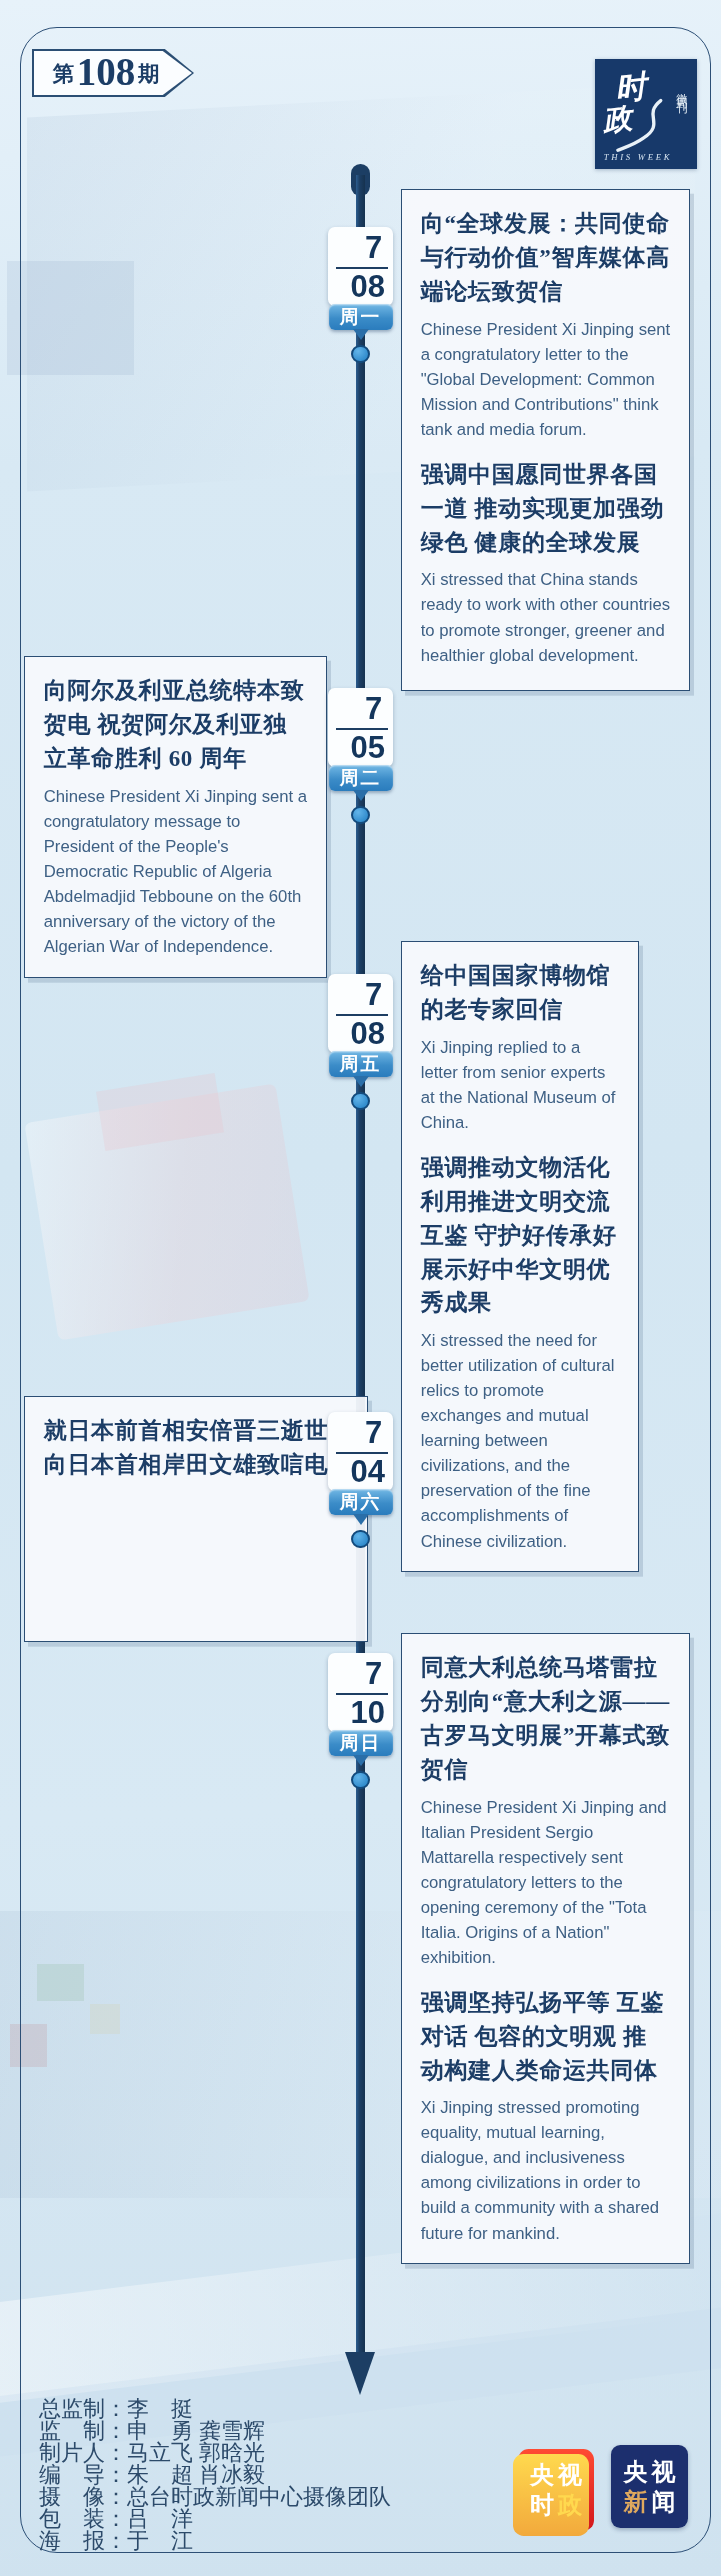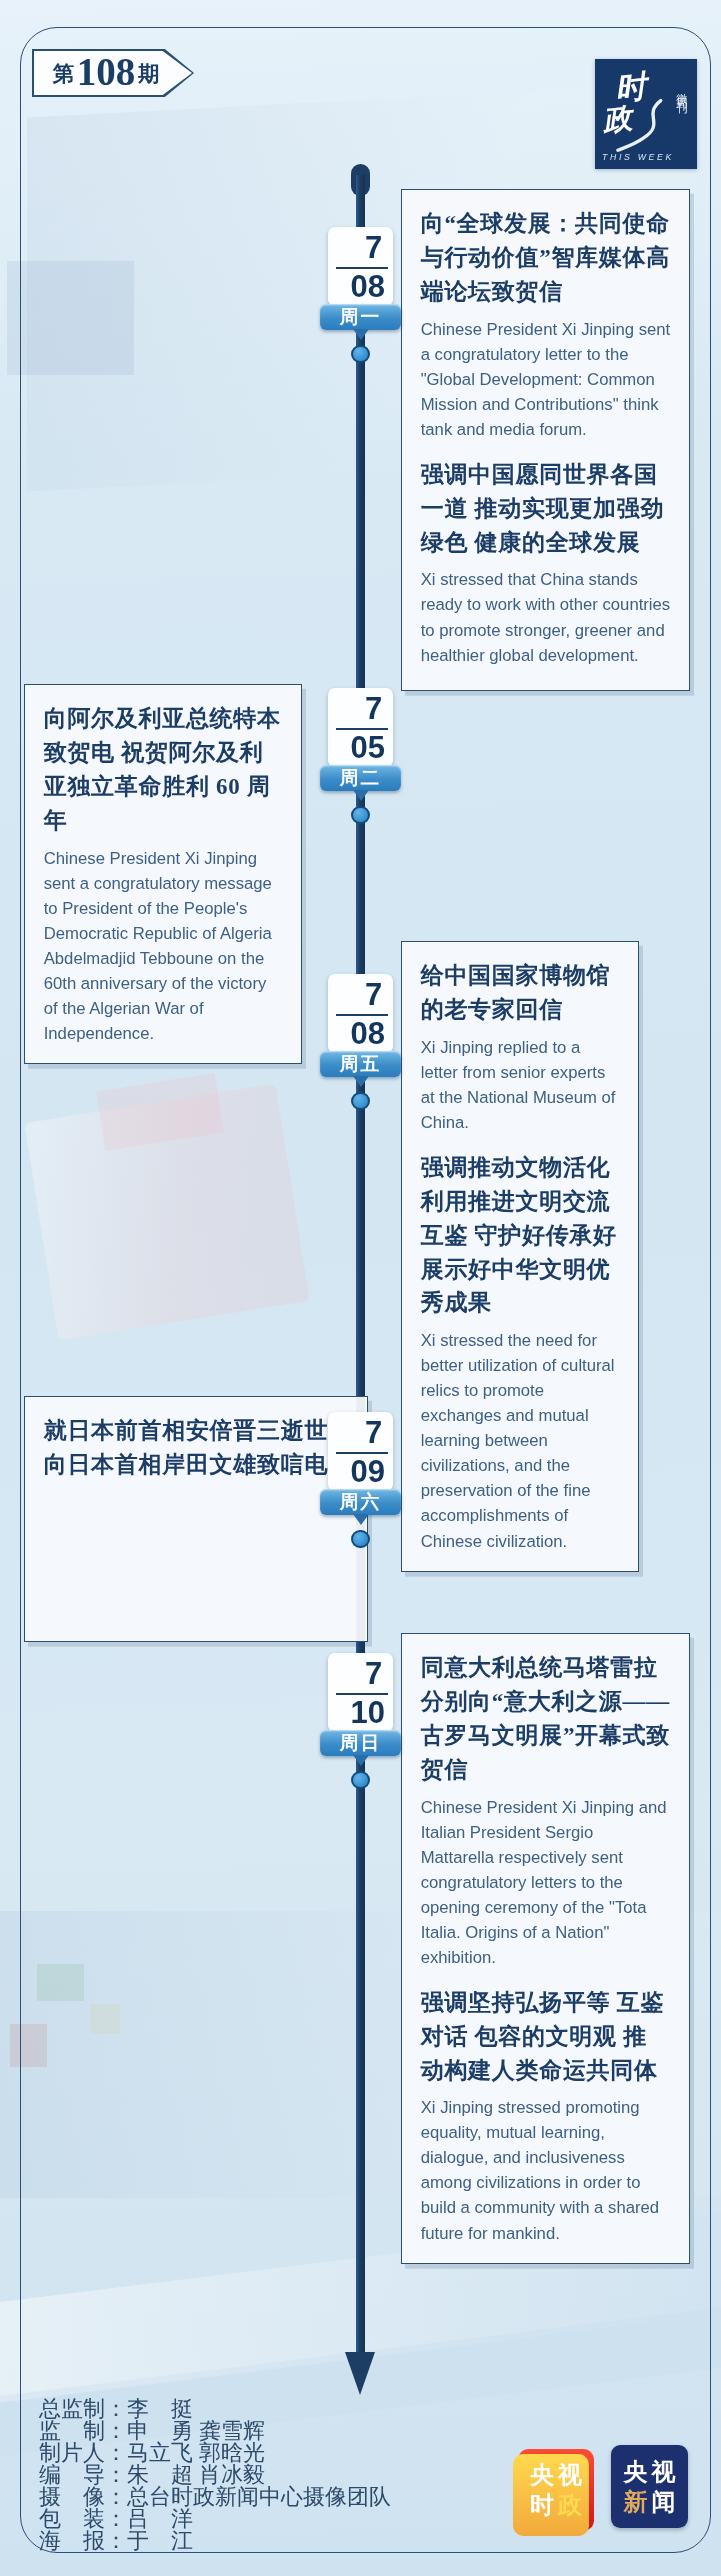--- a/index.html
+++ b/index.html
@@ -30,51 +30,51 @@
     color:#1c3d66;font-family:"Liberation Serif","DejaVu Serif",serif;}
   .issue-prefix,.issue-suffix{font-size:21.4px;font-weight:700;}
   .issue-number{font-size:39px;font-weight:700;line-height:1;margin:0 2.7px 2.7px 2.7px;}
 
   
   .brand-logo{position:absolute;left:595px;top:59px;width:102px;height:110px;background:#17396a;z-index:6;
     box-shadow:0 1.3px 4px rgba(20,50,90,.3);}
   .brand-zh1{position:absolute;left:20px;top:8px;color:#fff;font-family:"DejaVu Serif",serif;font-style:italic;font-weight:700;font-size:31px;transform:rotate(-6deg);}
   .brand-zh2{position:absolute;left:8px;top:41px;color:#fff;font-family:"DejaVu Serif",serif;font-style:italic;font-weight:700;font-size:29px;transform:rotate(-6deg);}
   .brand-sub{position:absolute;right:8px;top:25.4px;color:#e8f1f8;writing-mode:vertical-rl;font-family:"Liberation Serif",serif;font-size:11.4px;letter-spacing:4.7px;}
-  .brand-en{position:absolute;left:0;right:16px;bottom:6.7px;text-align:center;color:#d8e6f2;font-style:italic;font-size:8.7px;letter-spacing:2.7px;}
+  .brand-en{position:absolute;left:0;right:16px;bottom:6.7px;text-align:center;color:#d8e6f2;font-style:italic;font-size:8.7px;letter-spacing:2.7px;font-family:Liberation Serif, serif;}
   .brand-swoosh{position:absolute;left:0;top:0;}
 
   
   .tl-line{position:absolute;left:356px;top:175px;width:9.4px;height:2177px;background:linear-gradient(90deg,#2c5d8f,#1c3e64 40%,#16324f);z-index:2;}
   .tl-cap{position:absolute;left:351px;top:164px;width:18.7px;height:32px;border-radius:9.4px;background:#1c3e64;z-index:2;}
   .tl-arrow{position:absolute;left:345px;top:2352px;width:0;height:0;z-index:2;
     border-left:15.4px solid transparent;border-right:15.4px solid transparent;border-top:43px solid #1c3e64;}
 
   
   .marker{position:absolute;left:328px;width:65px;display:flex;flex-direction:column;align-items:center;z-index:7;}
   .date-box{width:65px;background:#fcfeff;border-radius:6.7px;box-shadow:0 2px 4.7px rgba(25,55,90,.30);padding:5.3px 0 4px;box-sizing:border-box;}
   .date-month{font-weight:700;font-size:31px;line-height:1;color:#14365c;text-align:right;padding-right:10.7px;}
   .date-divider{height:2.7px;background:#1d3e63;margin:3.3px 5.3px 2px 8px;}
   .date-day{font-weight:700;font-size:31px;line-height:1;color:#14365c;text-align:right;padding-right:8px;}
-  .weekday-tab{margin-top:-2px;width:81px;height:25.4px;border-radius:6px;
+  .weekday-tab{margin-top:-2px;width:64px;height:25.4px;border-radius:6px;
     background:linear-gradient(180deg,#72b8e5 0%,#3b8cc8 55%,#2a7cbd 100%);
     color:#fff;font-weight:700;font-size:18.7px;letter-spacing:2px;
     display:flex;align-items:center;justify-content:center;
     box-shadow:inset 0 1.3px 1.3px rgba(255,255,255,.55),0 2px 3.3px rgba(20,50,90,.35);}
   .tab-pointer{width:0;height:0;border-left:8.7px solid transparent;border-right:8.7px solid transparent;border-top:11.4px solid #2a6ea8;margin-top:-0.7px;}
   .tl-dot{width:14.7px;height:14.7px;border-radius:50%;border:2.7px solid #134a7c;background:radial-gradient(circle at 35% 30%,#63b5ea,#1f7dc2);margin-top:4.7px;}
 
   
   .card{position:absolute;background:rgba(246,249,252,.94);border:1.3px solid #2b4e74;
     box-shadow:4px 4.7px 0 rgba(32,64,100,.16);padding:17.4px 18.7px;box-sizing:border-box;z-index:5;}
   .zh{font-family:"Liberation Serif","DejaVu Serif",serif;font-weight:700;font-size:23px;line-height:1.47;color:#1c3d66;letter-spacing:0.7px;}
   .en{margin-top:8px;font-size:16.7px;line-height:1.5;color:#3e6084;}
   .section + .section{margin-top:16px;}
   .card1{left:401px;top:189px;width:289px;min-height:502px;}
-  .card2{left:24px;top:684px;width:278px;min-height:310px;}
+  .card2{left:24px;top:656px;width:303px;min-height:310px;}
   .card3{left:401px;top:941px;width:238px;min-height:456px;}
   .card4{left:24px;top:1396px;width:344px;min-height:246px;}
   .card5{left:401px;top:1633px;width:289px;min-height:544px;}
 
   
   .credits{position:absolute;left:39px;top:2398px;z-index:6;}
   .credit-line{font-size:22px;line-height:22px;color:#2c4a6a;}
 
   
   .logo-red{position:absolute;left:518px;top:2449px;width:76px;height:82px;border-radius:10.7px;
@@ -159,21 +159,21 @@
     </div>
     <div class="weekday-tab">周五</div>
     <div class="tab-pointer"></div>
     <div class="tl-dot"></div>
   </div>
 
   <div class="marker" style="top:1412px;">
     <div class="date-box">
       <div class="date-month">7</div>
       <div class="date-divider"></div>
-      <div class="date-day">09</div>
+      <div class="date-day">04</div>
     </div>
     <div class="weekday-tab">周六</div>
     <div class="tab-pointer"></div>
     <div class="tl-dot"></div>
   </div>
 
   <div class="marker" style="top:1653px;">
     <div class="date-box">
       <div class="date-month">7</div>
       <div class="date-divider"></div>

